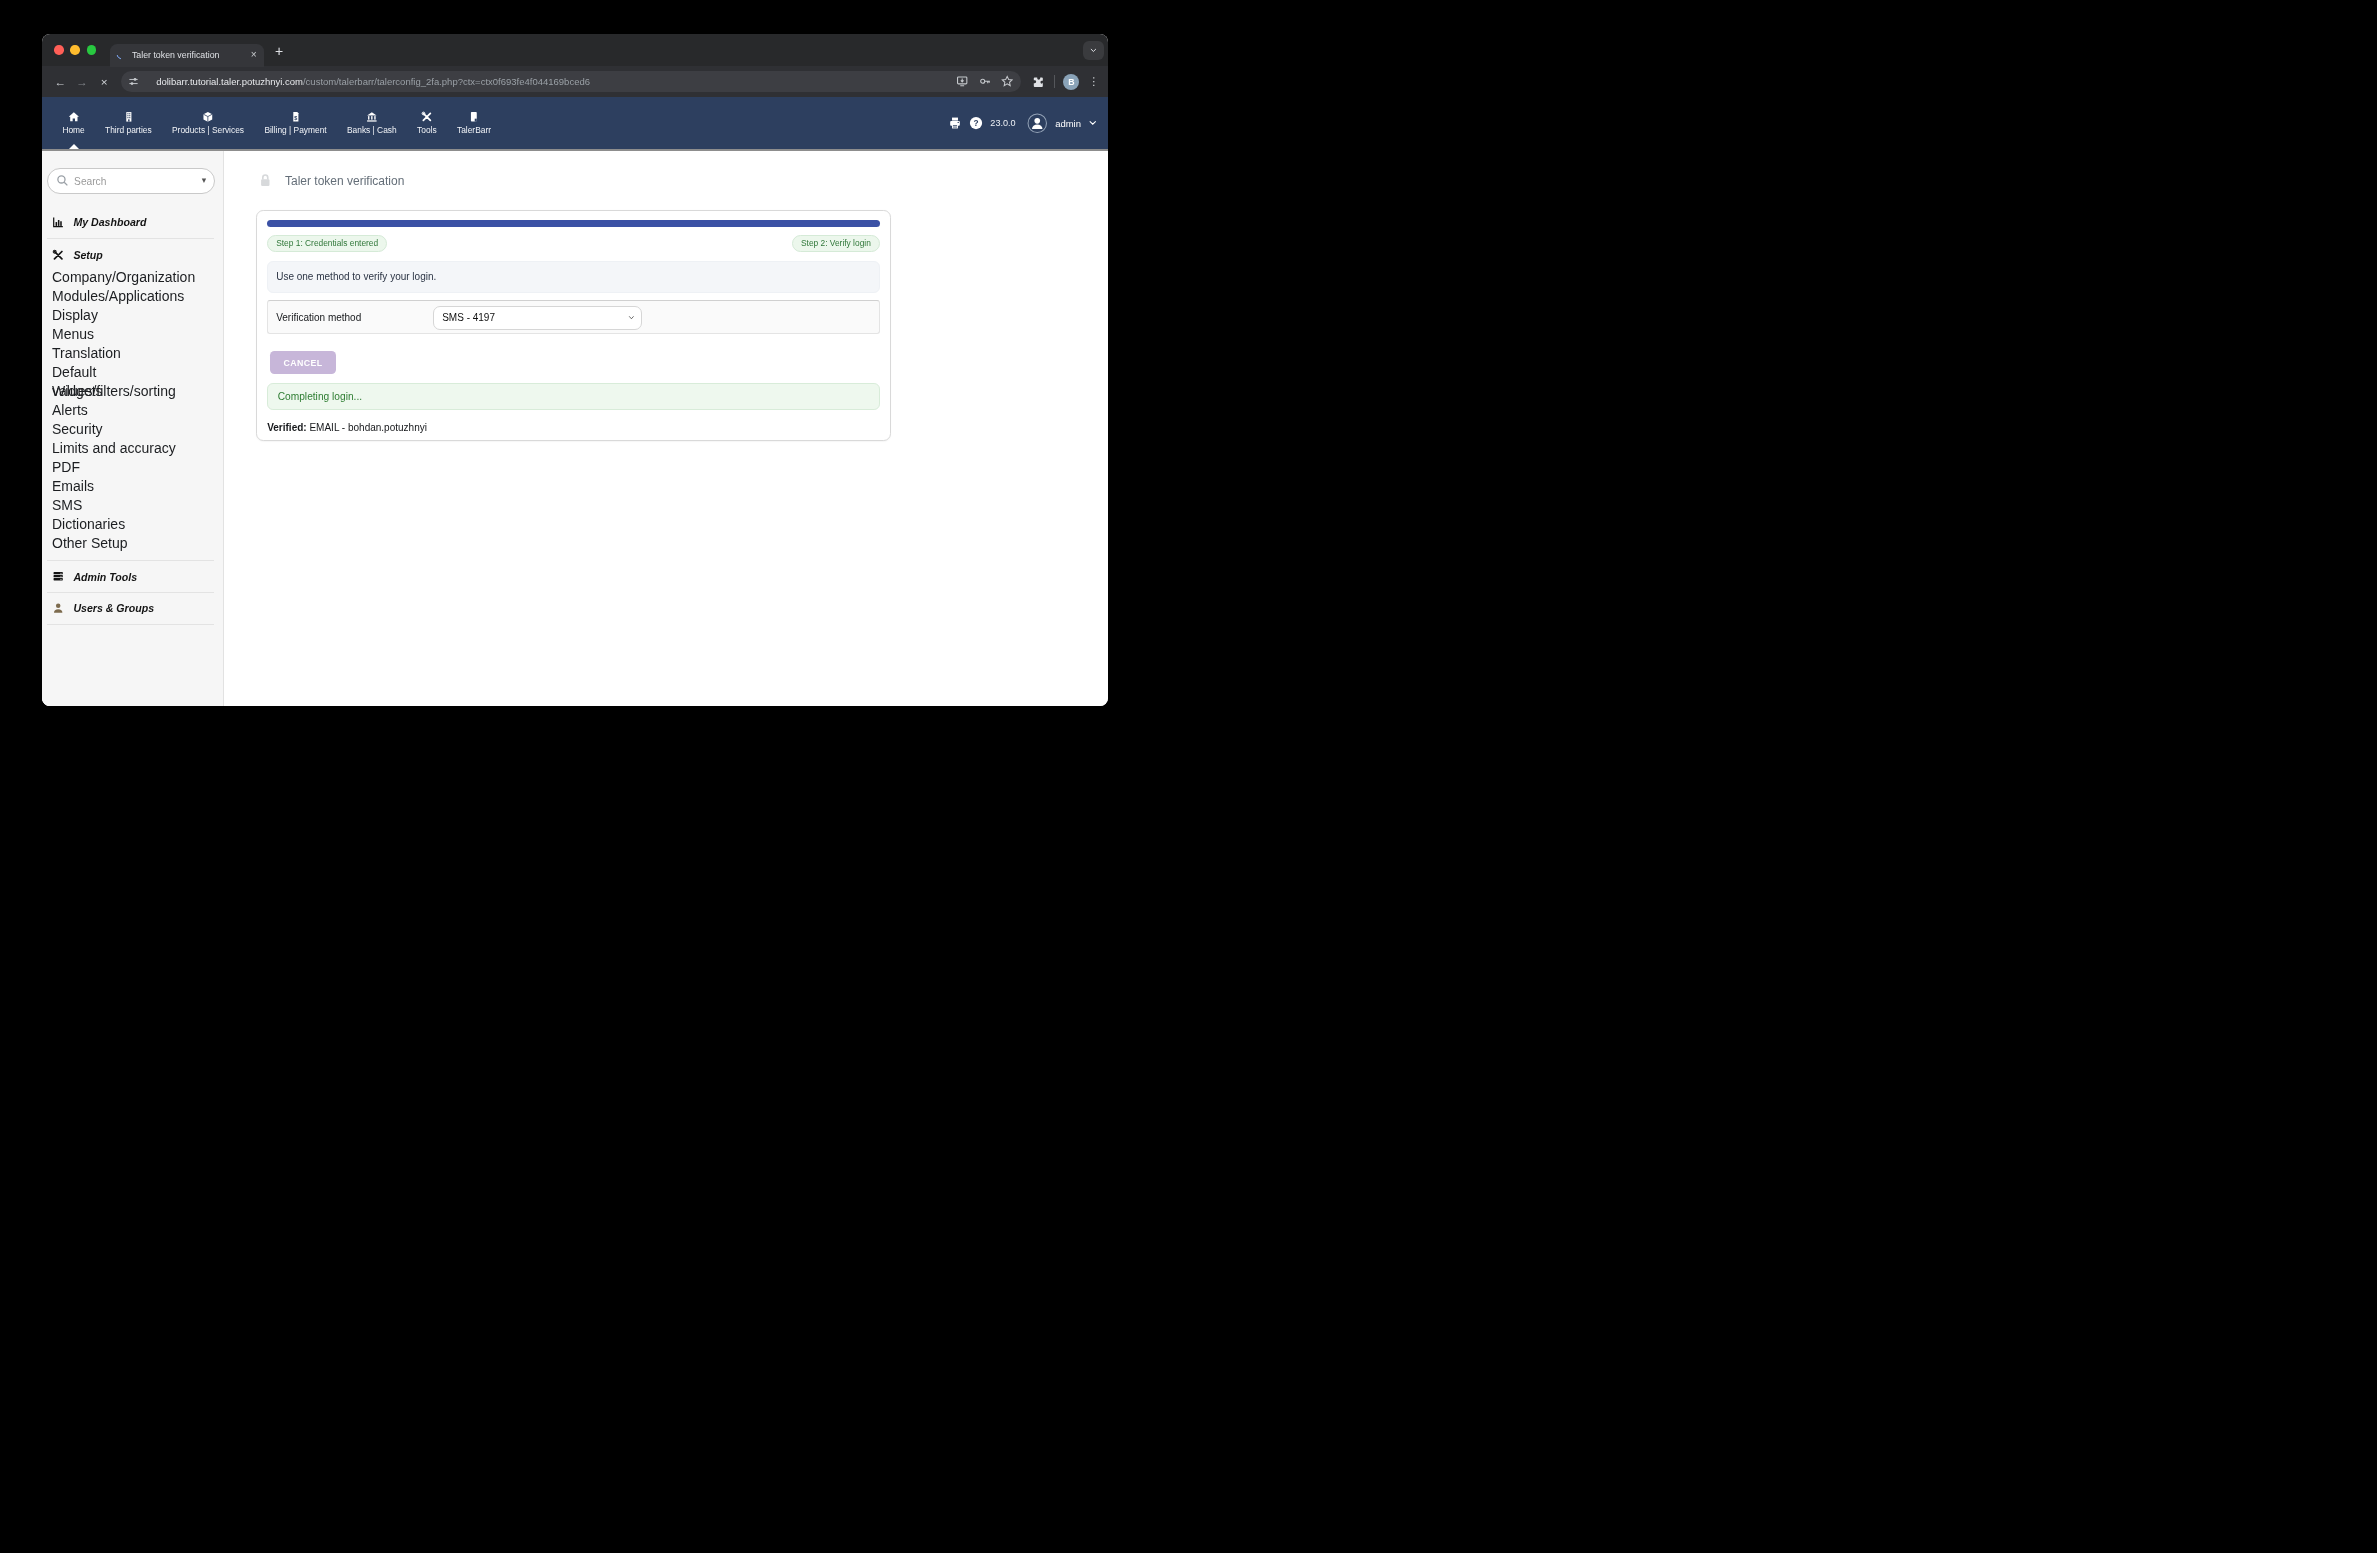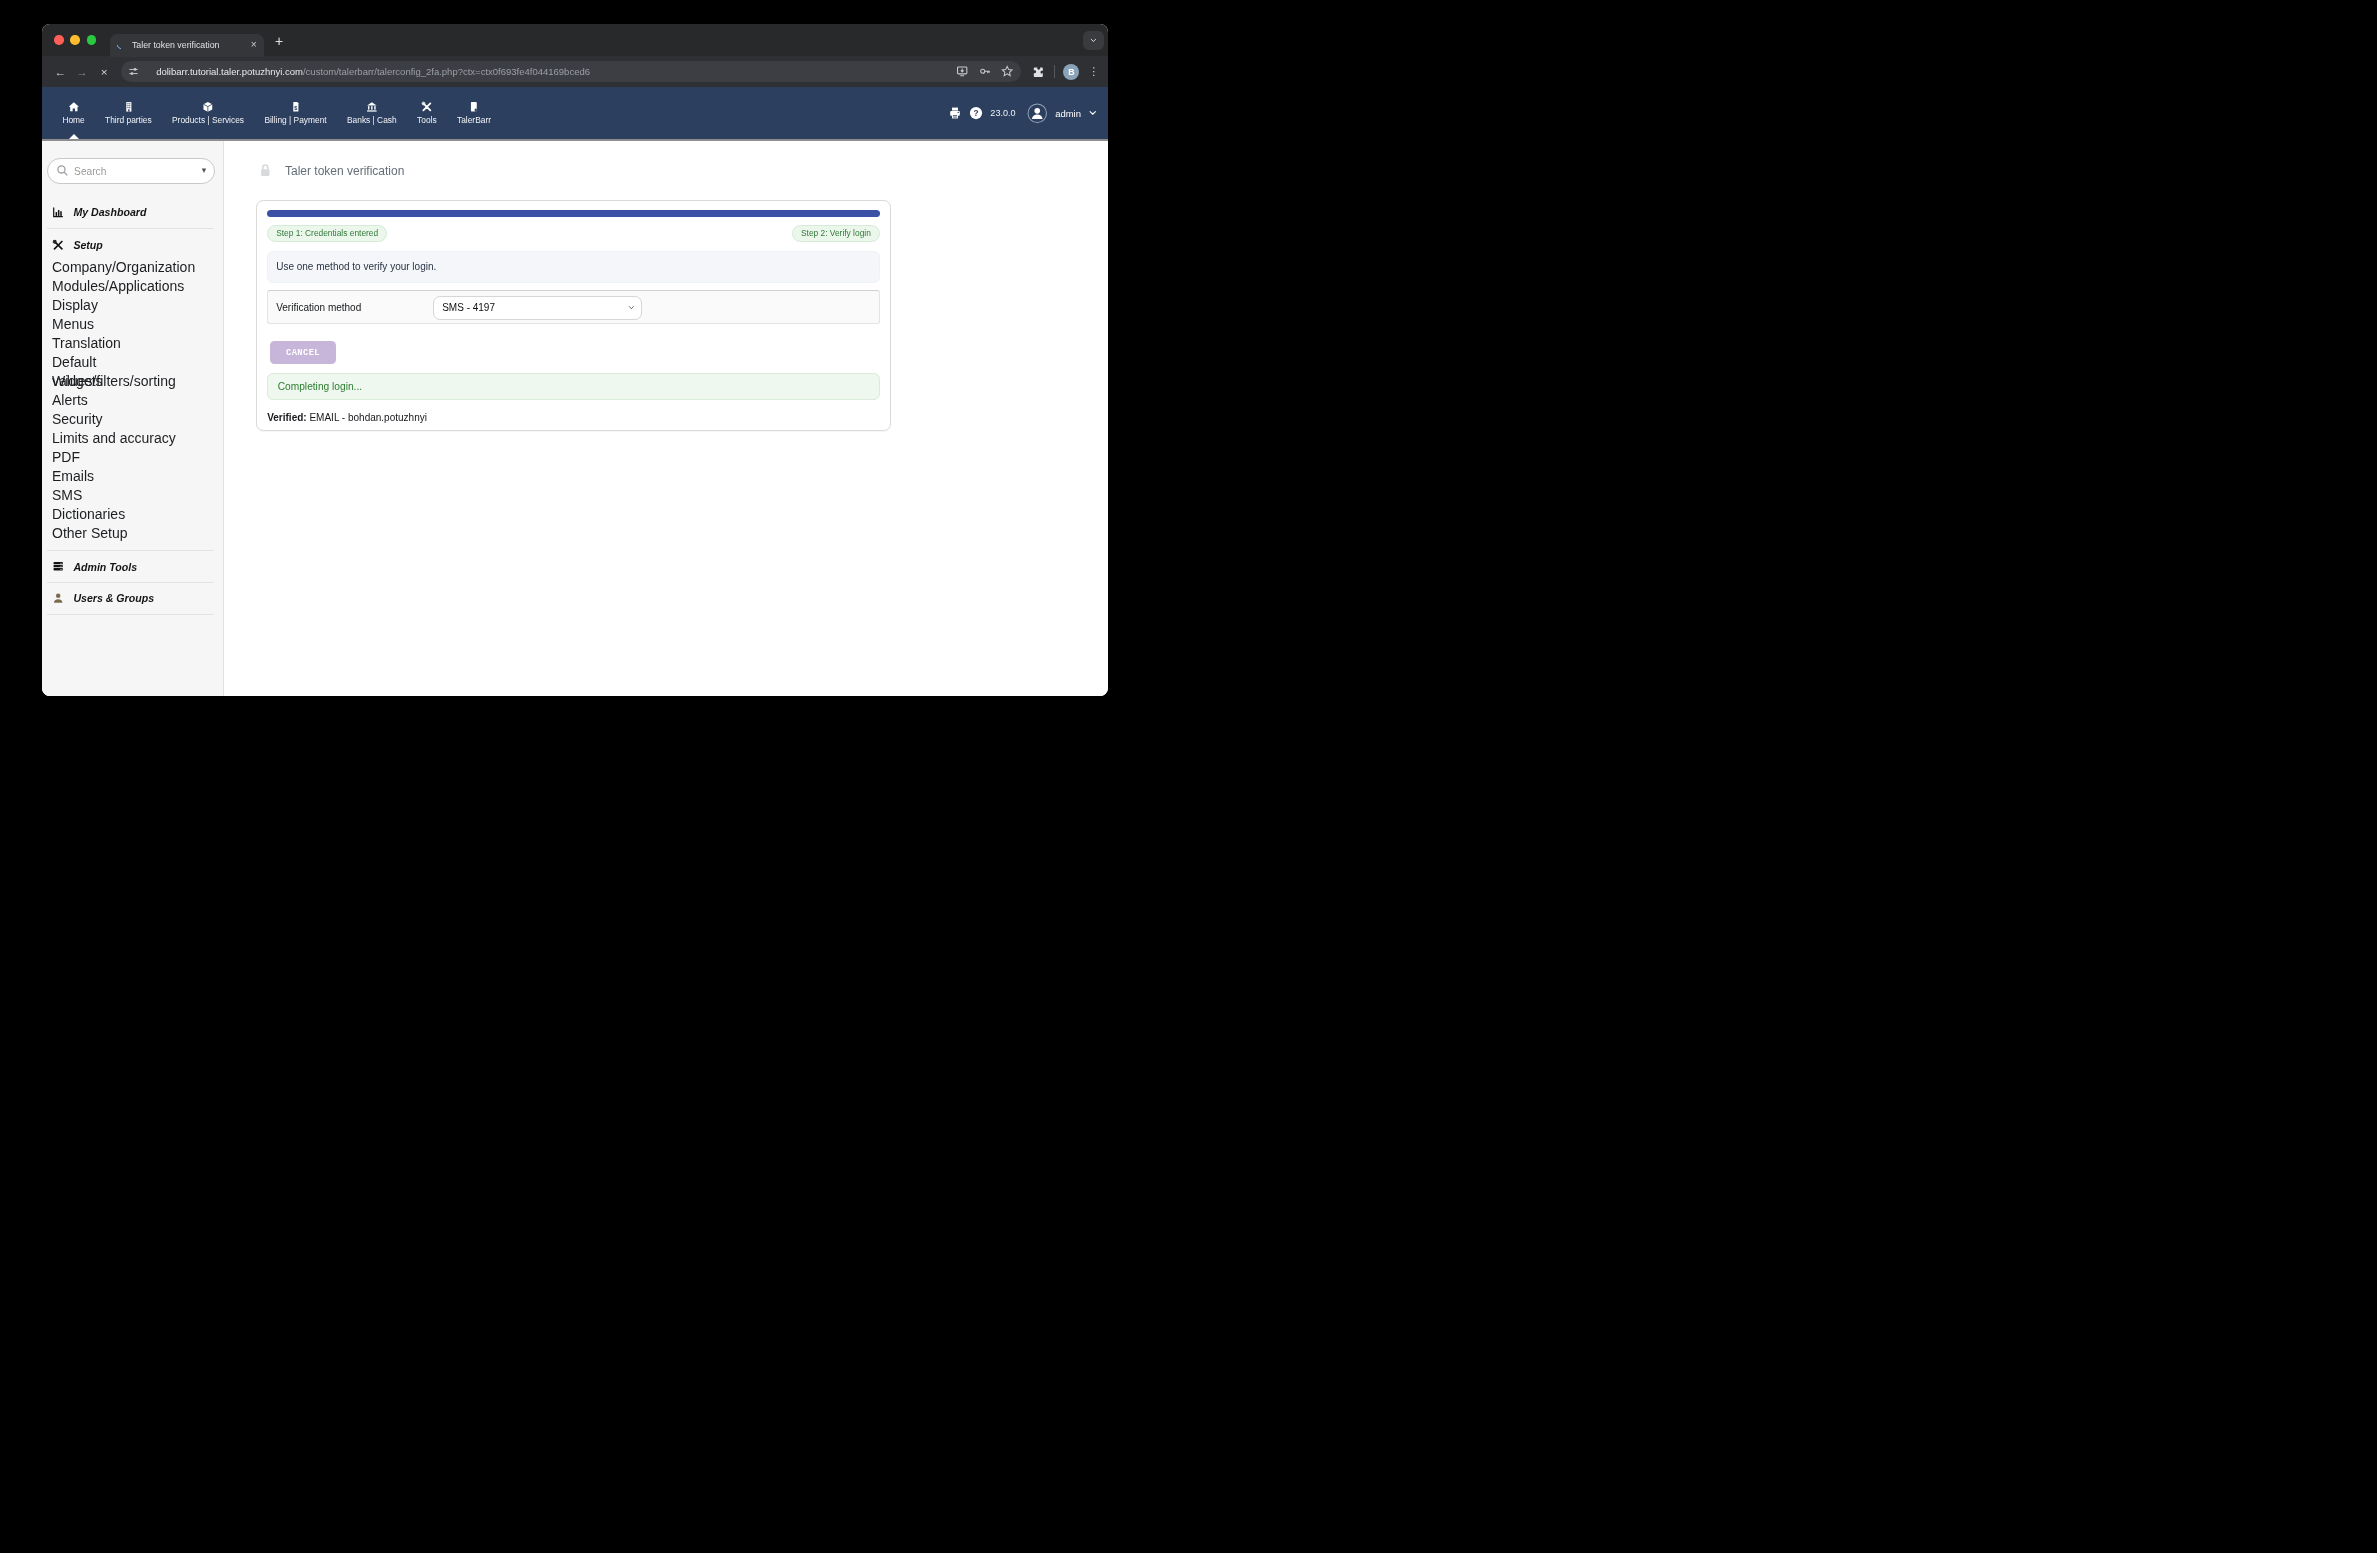--- a/index.html
+++ b/index.html
@@ -1,21 +1,21 @@
 <!DOCTYPE html>
 <html style="font-size:11.7px"><head>
 <meta charset="utf-8">
 <style>
   * { margin:0; padding:0; box-sizing:border-box; }
   html,body { background:#000; }
   body { font-family:"Liberation Sans", sans-serif; }
   .stage { position:relative; width:1148px; height:750px; background:#000; overflow:hidden; }
 
   
-  .window { position:absolute; left:42px; top:24px; width:1066px; height:672px;
+  .window { position:absolute; left:42px; top:34px; width:1066px; height:672px;
             border-radius:8px; overflow:hidden; background:#fff;
             display:flex; flex-direction:column; }
 
   
   .titlebar { position:relative; height:32px; background:#28292b; flex:0 0 auto; }
   .traffic { position:absolute; top:11px; left:12.4px; display:flex; gap:6.6px; }
   .light { width:9.5px; height:9.5px; border-radius:50%; }
   .light.red{background:#ff5f57}.light.yellow{background:#febc2e}.light.green{background:#28c840}
   .tab { position:absolute; left:68px; top:9.5px; width:154px; height:23px; background:#35363a;
          border-radius:7.3px 7.3px 0 0; display:flex; align-items:center; padding:0 7.3px; gap:6.6px; }
@@ -94,21 +94,21 @@
                border-top:1.5px solid #d0d0d0; border-radius:2.9px; position:relative; }
   .method-label { position:absolute; left:8px; top:0; height:100%; display:flex; align-items:center;
                   font-size:10px; color:#16181b; }
   .method-select-wrap { position:absolute; left:165px; top:4.4px; width:209px; height:24px; }
   select.method-select { width:100%; height:100%; border:0.7px solid #d6d6d6; border-radius:7px; background:#fff;
                   font-size:10px; color:#111; padding:0 19px 0 8px; appearance:none; -webkit-appearance:none;
                   font-family:"Liberation Sans",sans-serif; }
   .sel-chevron { position:absolute; right:6.6px; top:7.3px; pointer-events:none; }
   .cancel-btn { margin:17px 0 0 13px; width:66px; height:23px; background:#c7b6d9; border:none; border-radius:4.4px;
                 color:#fff; font-size:8.8px; font-weight:bold; letter-spacing:0.4px;
-                font-family:Liberation Mono, monospace; }
+                font-family:Liberation Sans, sans-serif; }
   .alert { margin:8.8px 10.2px 0; height:27px; background:#eef8ee; border:0.7px solid #d8ecd9; border-radius:5.9px;
            display:flex; align-items:center; padding:0 9.5px; color:#2e7d32; font-size:10.2px; }
   .verified { margin:11.7px 10.2px 0; font-size:10px; color:#16181b; }
   .verified b { font-weight:bold; }
   svg { display:block; }
 </style>
 </head>
 <body>
 
 <div class="stage">

